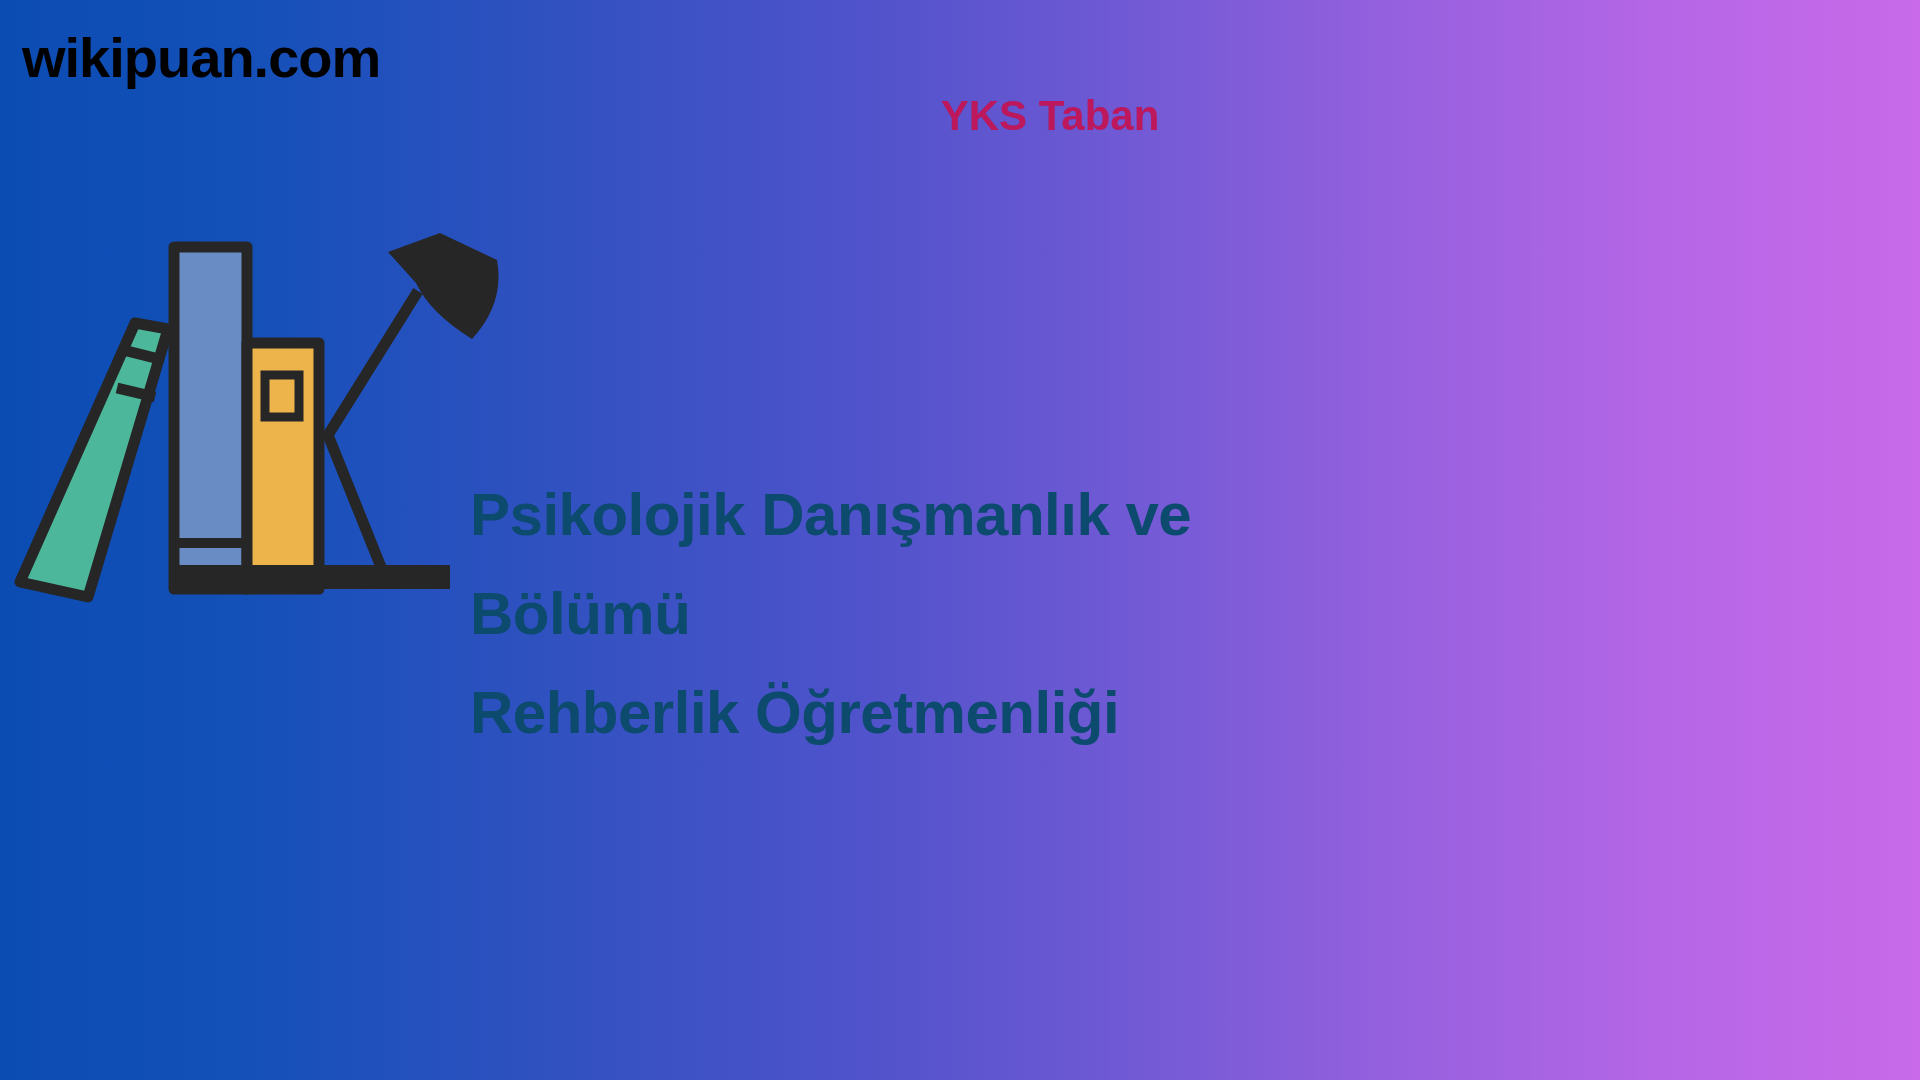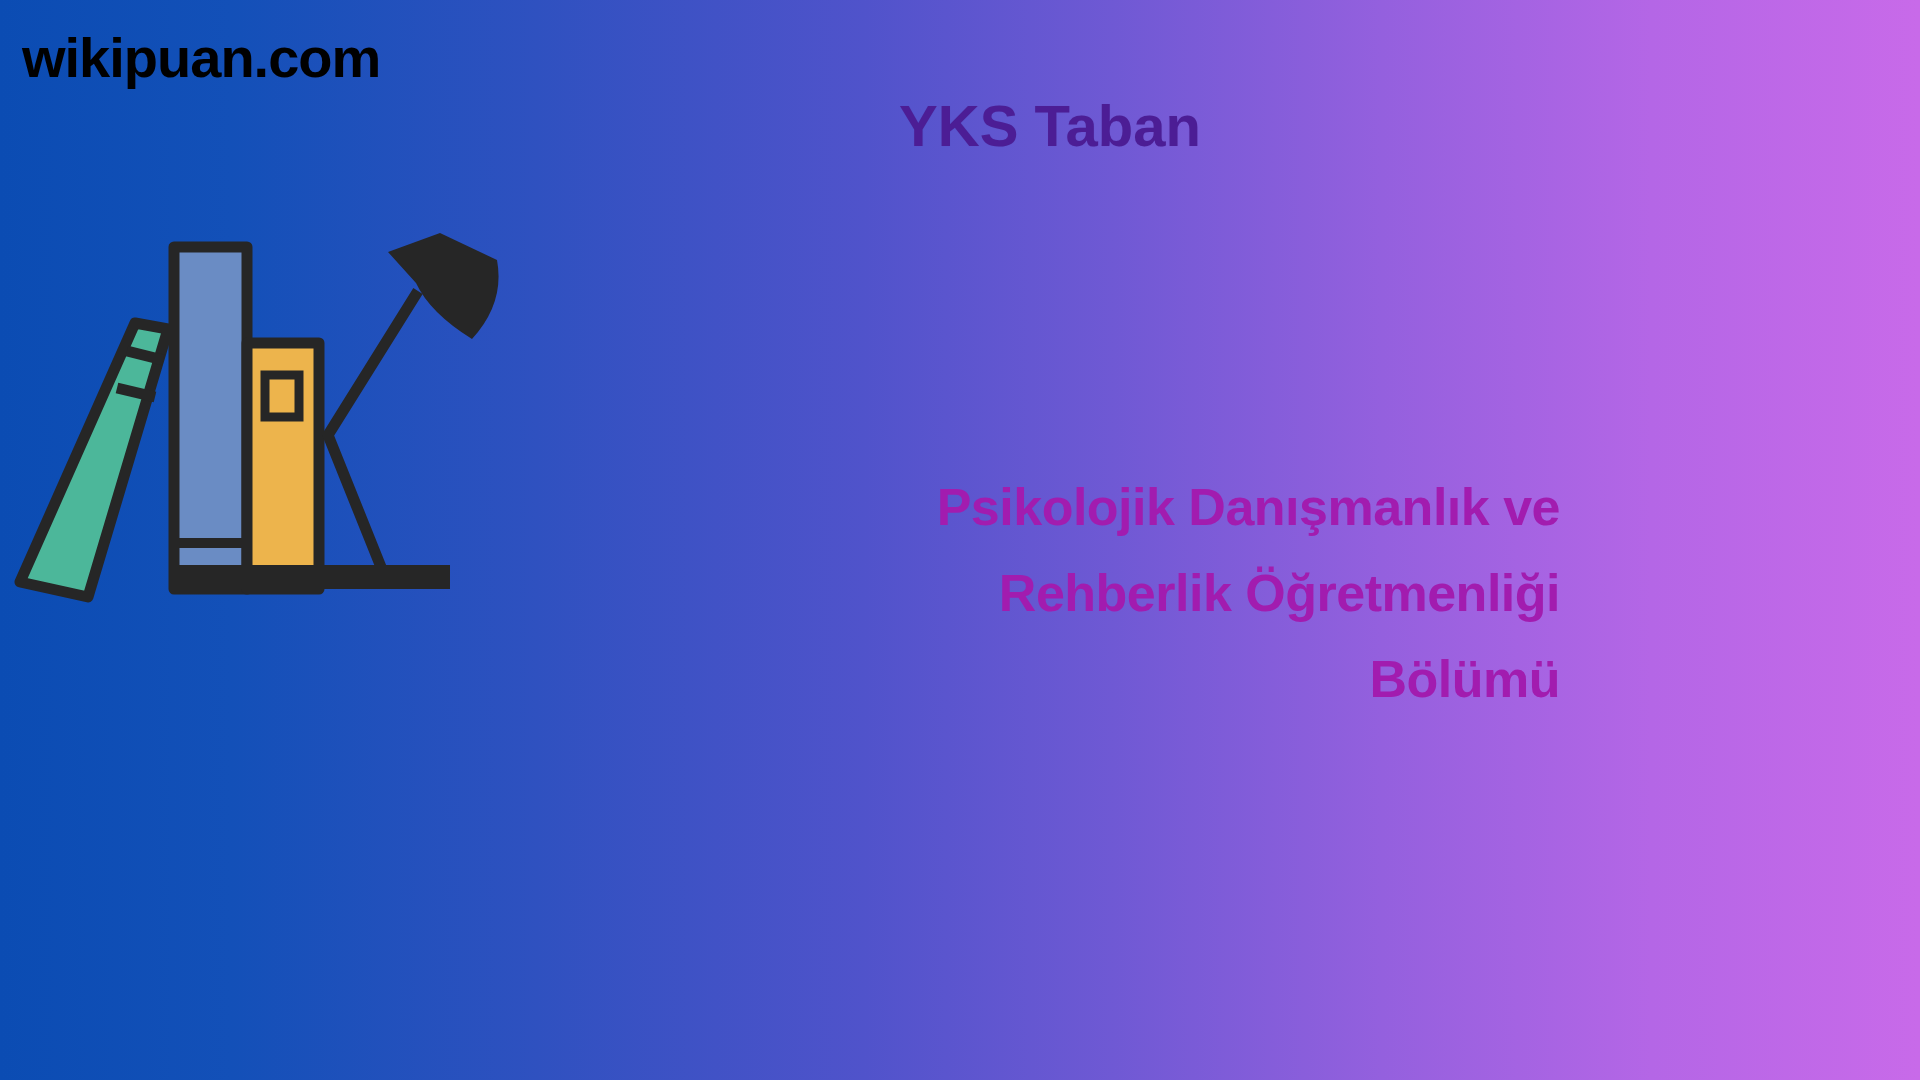--- a/index.html
+++ b/index.html
@@ -38,38 +38,38 @@
     pointer-events:none;
   }
 
   
   .headline {
     position:absolute;
     left:585px;
     top:88px;
     width:930px;
     text-align:center;
-    color:#4c1d95;
+    color:#be185d;
     font-weight:700;
-    font-size:58px;
+    font-size:42px;
     line-height:1.32;
     text-shadow:0 0 1px rgba(0,0,0,0.08);
   }
   .headline .line { display:block; white-space:nowrap; }
 
   
   .subtitle {
     position:absolute;
     left:470px;
     top:465px;
     width:1090px;
-    text-align:right;
-    color:#a21caf;
+    text-align:left;
+    color:#0c4a6e;
     font-weight:800;
-    font-size:52px;
+    font-size:60px;
     line-height:1.65;
     letter-spacing:-0.5px;
   }
   .subtitle .line { display:block; white-space:nowrap; }
 </style>
 </head>
 <body>
 
 <div class="watermark">wikipuan.com</div>
 
@@ -103,15 +103,15 @@
 
   </svg>
 </div>
 
 <div class="headline">
   <span class="line">YKS Taban</span>
 </div>
 
 <div class="subtitle">
   <span class="line">Psikolojik Danışmanlık ve</span>
+  <span class="line">Bölümü</span>
   <span class="line">Rehberlik Öğretmenliği</span>
-  <span class="line">Bölümü</span>
 </div>
 
 </body></html>

